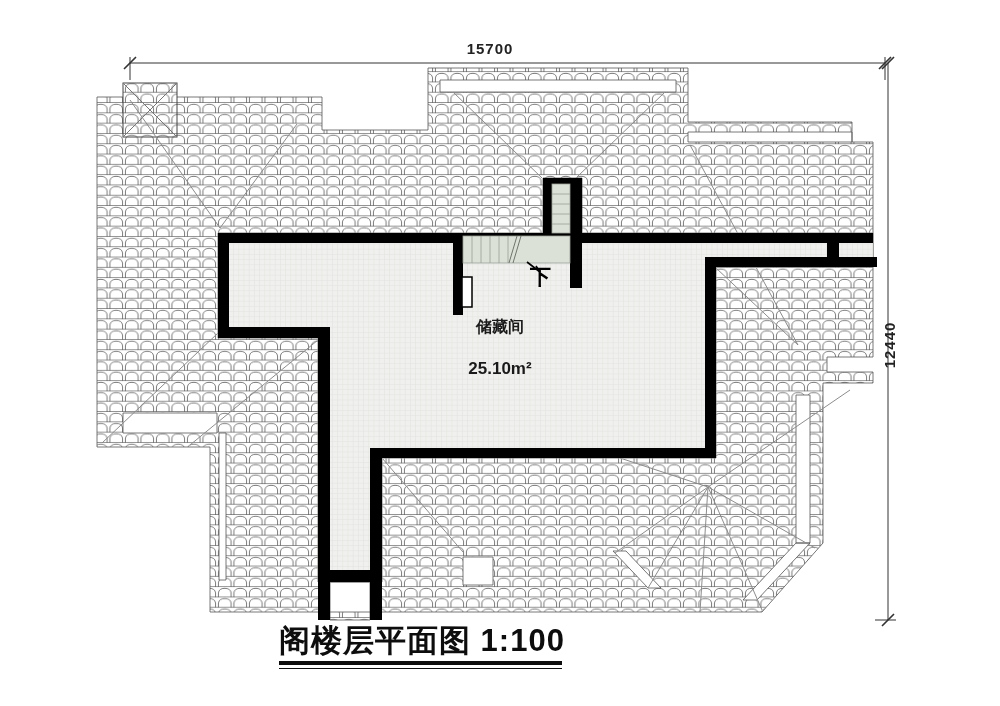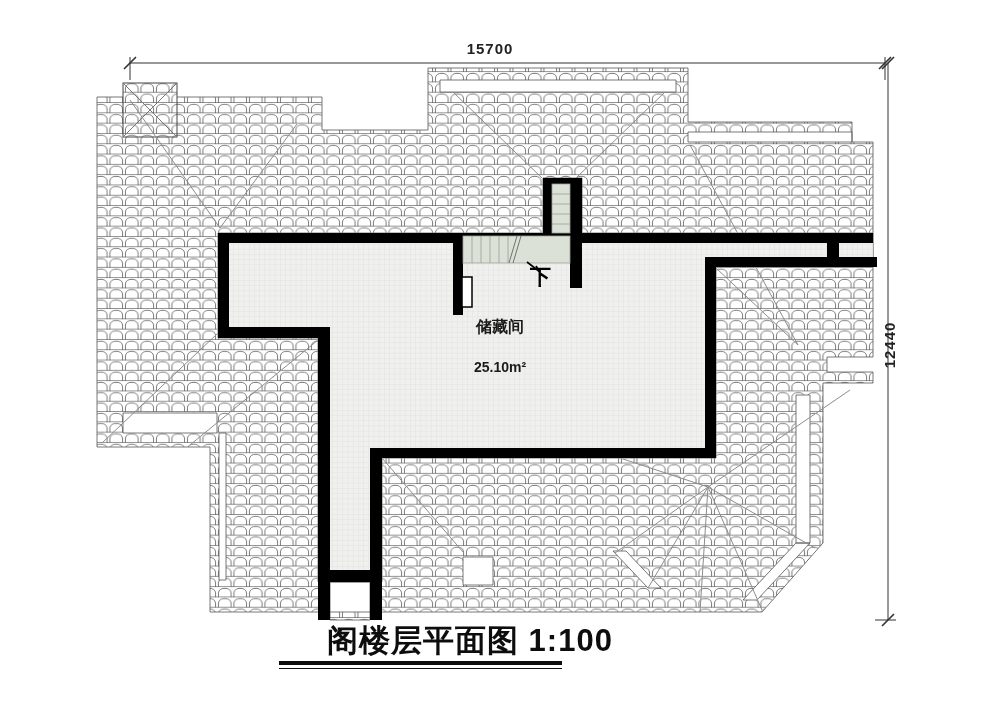--- a/index.html
+++ b/index.html
@@ -4,23 +4,23 @@
 <style>
   html,body{margin:0;padding:0;background:#ffffff;}
   #stage{position:relative;width:1000px;height:706px;background:#fff;overflow:hidden;
          font-family:"Liberation Sans","DejaVu Sans",sans-serif;color:#111;}
   #plan{position:absolute;left:0;top:0;}
   .lbl{position:absolute;white-space:nowrap;}
   .dim{font-size:15px;font-weight:bold;color:#222;letter-spacing:1px;}
   #dim-width{left:430px;top:40px;width:120px;text-align:center;}
   #dim-height{left:860px;top:319px;width:58px;height:52px;display:flex;align-items:center;justify-content:center;transform:rotate(-90deg);}
   #room-name{left:440px;top:317px;width:120px;text-align:center;font-size:16px;font-weight:bold;color:#1a1a1a;}
-  #room-area{left:440px;top:359px;width:120px;text-align:center;font-size:14px;font-weight:bold;color:#1a1a1a;}
+  #room-area{left:440px;top:359px;width:120px;text-align:center;font-size:17px;font-weight:bold;color:#1a1a1a;}
   #down-label{left:530px;top:263px;font-size:21px;font-weight:bold;color:#000;}
-  #main-title{left:279px;top:620px;font-size:31px;font-weight:bold;color:#0d0d0d;letter-spacing:1px;margin-left:48px;}
+  #main-title{left:279px;top:620px;font-size:31px;font-weight:bold;color:#0d0d0d;letter-spacing:1px;}
   .title-rule-thick{position:absolute;left:279px;top:661px;width:283px;height:4px;background:#0d0d0d;}
   .title-rule-thin{position:absolute;left:279px;top:668px;width:283px;height:1px;background:#0d0d0d;}
   #footer-area{left:551px;top:648px;font-size:16px;color:#0d0d0d;font-weight:bold;}
 </style>
 </head>
 <body>
 
 <div id="stage">
 
   <svg id="plan" width="1000" height="706" viewBox="0 0 1000 706">

